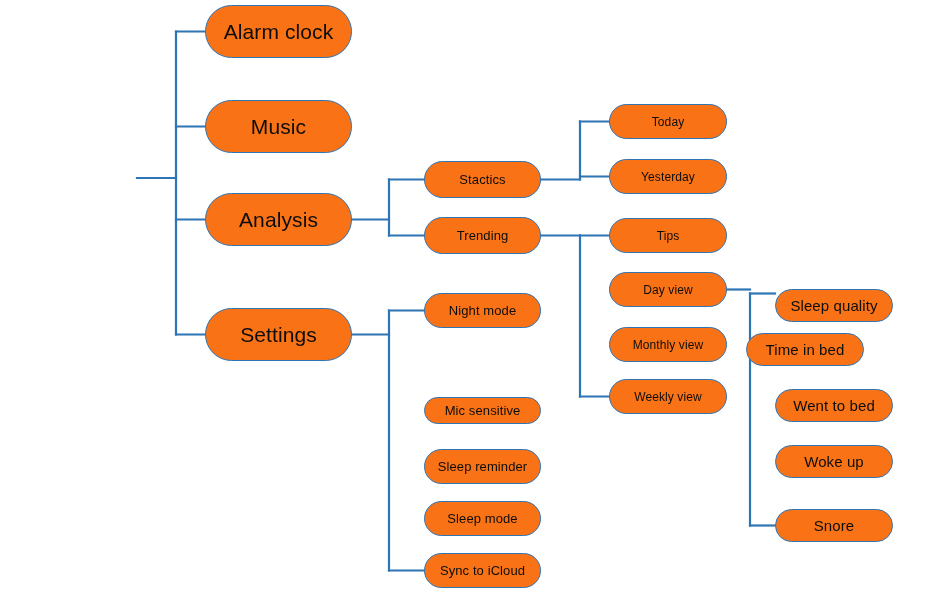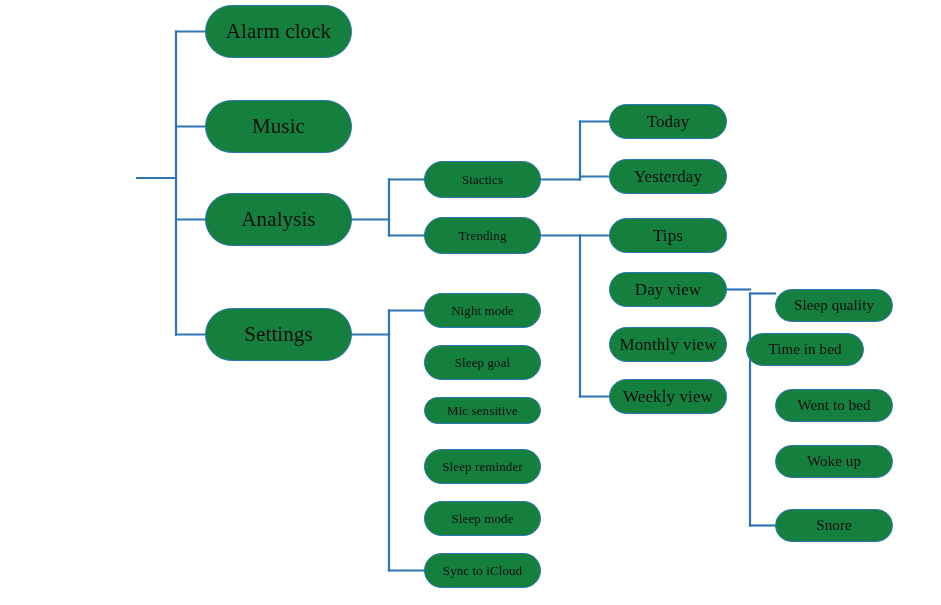--- a/index.html
+++ b/index.html
@@ -21,40 +21,39 @@
     position: absolute;
     left: 0;
     top: 0;
     width: 941px;
     height: 605px;
   }
   .node {
     position: absolute;
     box-sizing: border-box;
     border: 1.6px solid #2E75B6;
-    background: #15803d;
+    background: #f97316;
     border-radius: 999px;
     display: flex;
     align-items: center;
     justify-content: center;
     color: #0d0d0d;
     text-align: center;
     white-space: nowrap;
     letter-spacing: 0.1px;
     z-index: 2;
-    font-family: Liberation Serif, serif;
   }
   .node-label {
     display: block;
     line-height: 1;
   }
   .lvl-root  { font-size: 21px; }
   .lvl-one   { font-size: 21px; }
   .lvl-two   { font-size: 13px; }
-  .lvl-three { font-size: 17px; }
+  .lvl-three { font-size: 12px; }
   .lvl-four  { font-size: 15px; }
 </style>
 </head>
 <body>
 
 <div id="diagram-canvas">
 
   <svg id="connector-layer" width="941" height="605" viewBox="0 0 941 605" xmlns="http://www.w3.org/2000/svg">
     <g fill="none" stroke="#2E75B6" stroke-width="2.2" stroke-linecap="square">
 
@@ -114,23 +113,20 @@
   </div>
 
   <div class="node lvl-two" style="left:424px; top:217px; width:117px; height:37px;">
     <span class="node-label">Trending</span>
   </div>
 
   <div class="node lvl-two" style="left:424px; top:293px; width:117px; height:35px;">
     <span class="node-label">Night mode</span>
   </div>
 
-  <div class="node lvl-two" style="left:424px; top:345px; width:117px; height:35px;">
-    <span class="node-label">Sleep goal</span>
-  </div>
 
   <div class="node lvl-two" style="left:424px; top:397px; width:117px; height:27px;">
     <span class="node-label">Mic sensitive</span>
   </div>
 
   <div class="node lvl-two" style="left:424px; top:449px; width:117px; height:35px;">
     <span class="node-label">Sleep reminder</span>
   </div>
 
   <div class="node lvl-two" style="left:424px; top:501px; width:117px; height:35px;">

